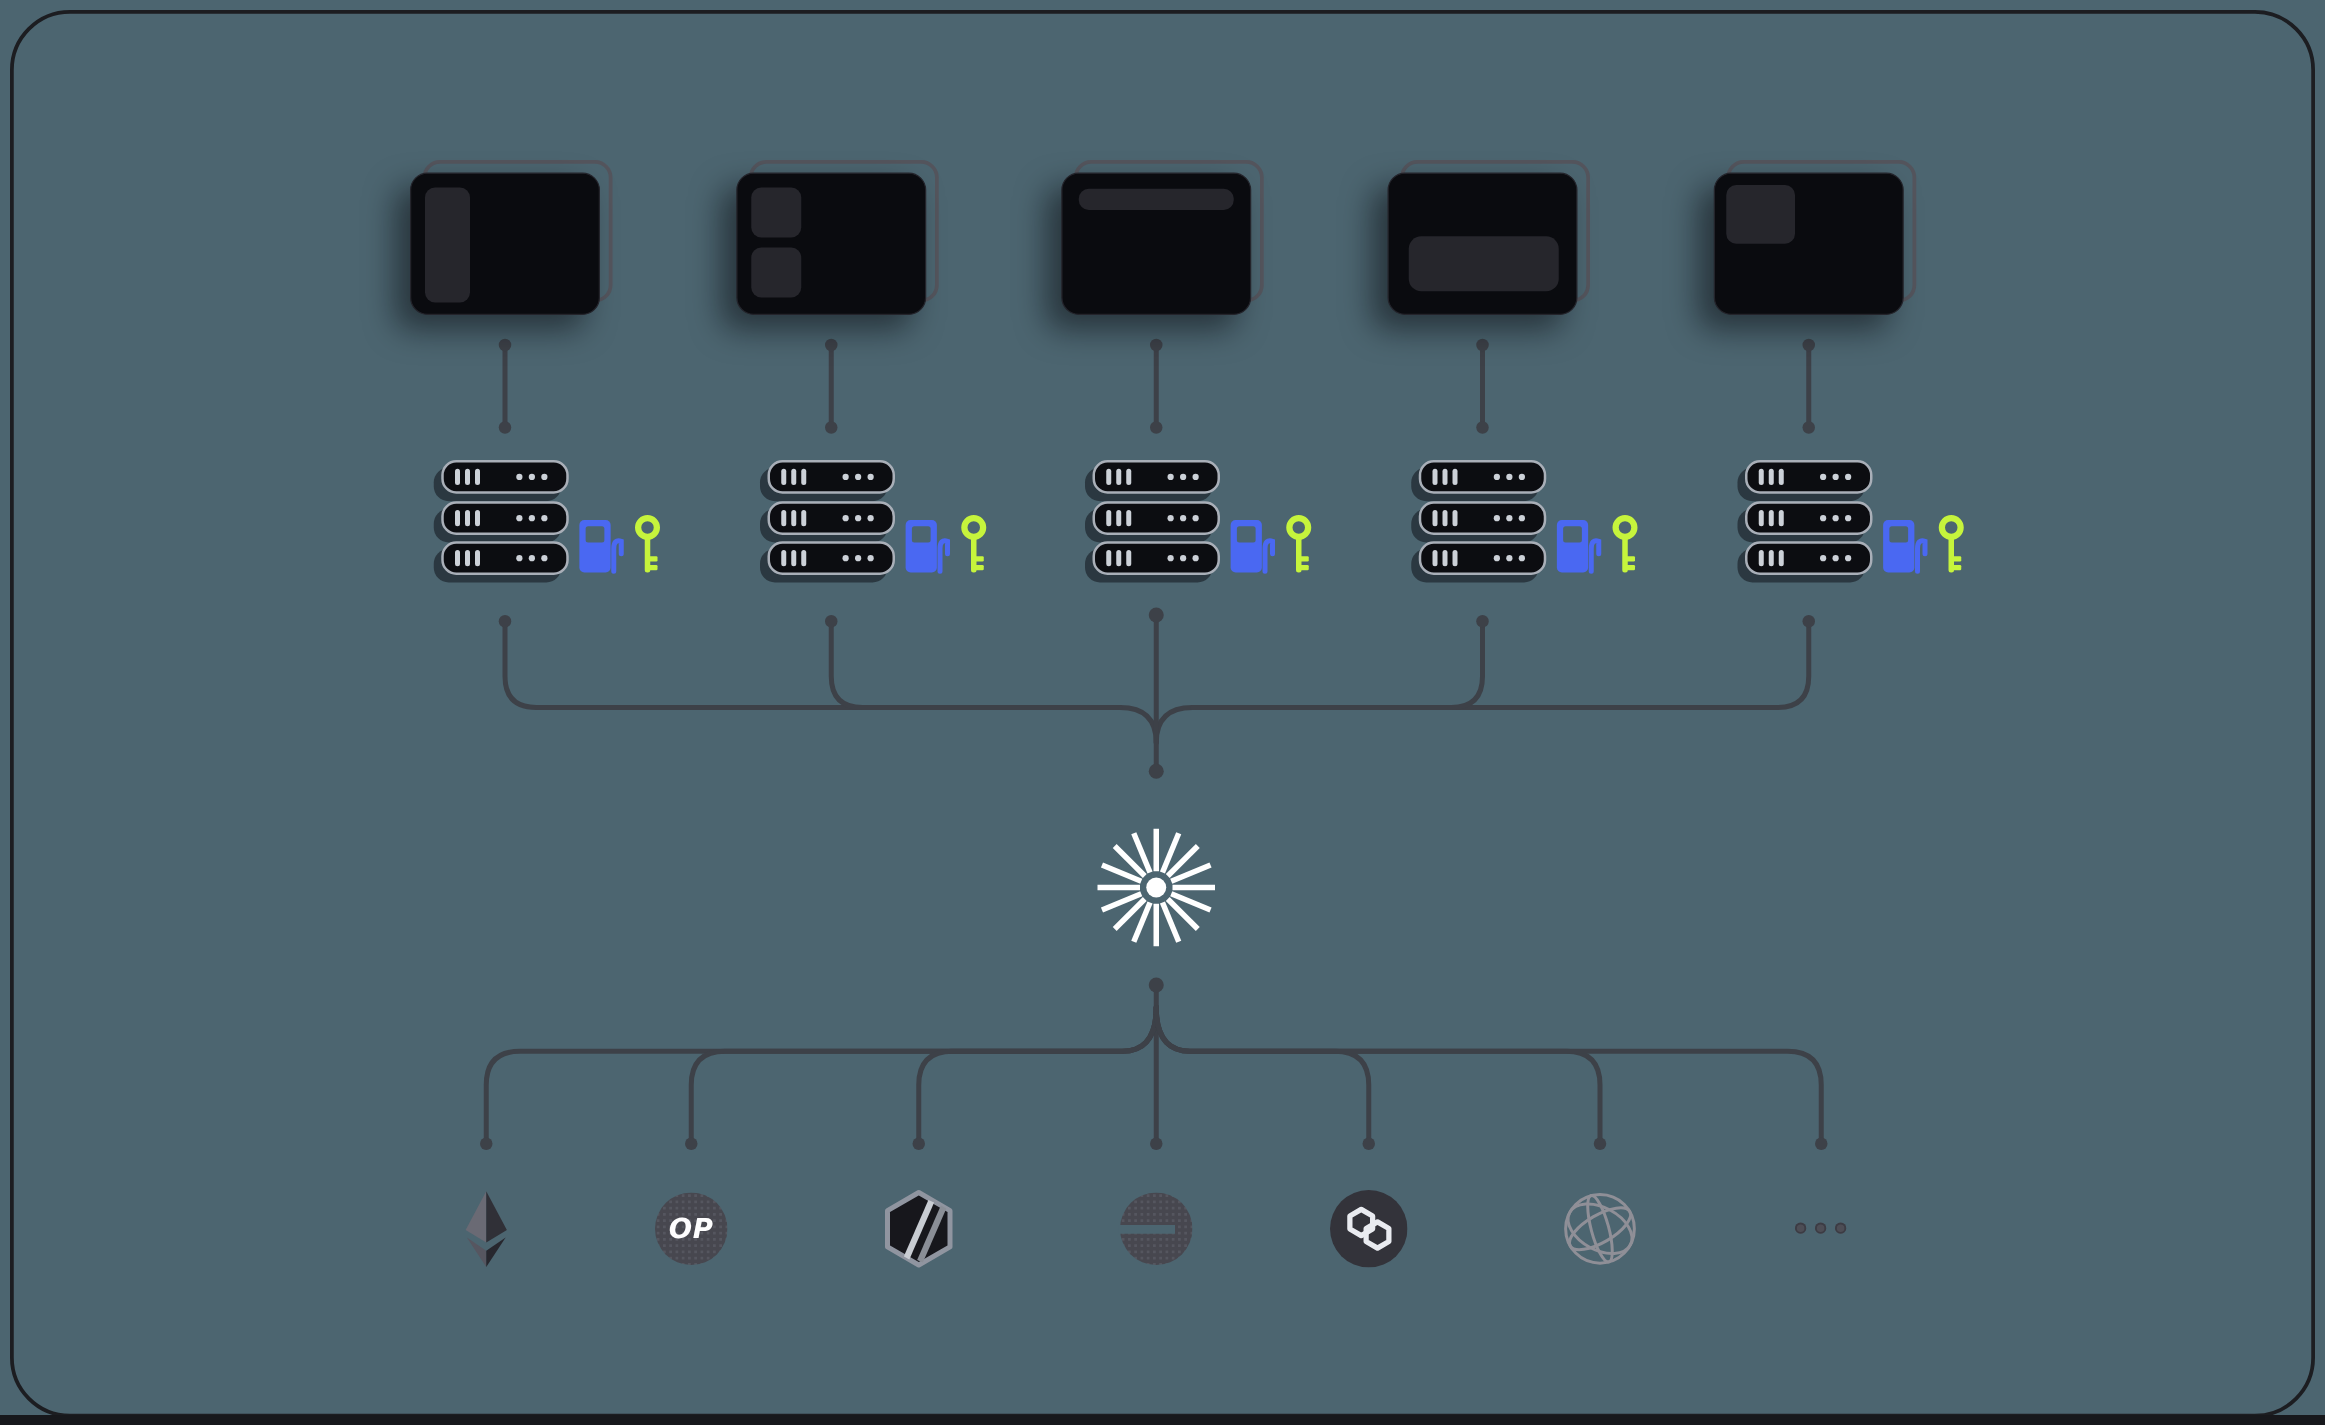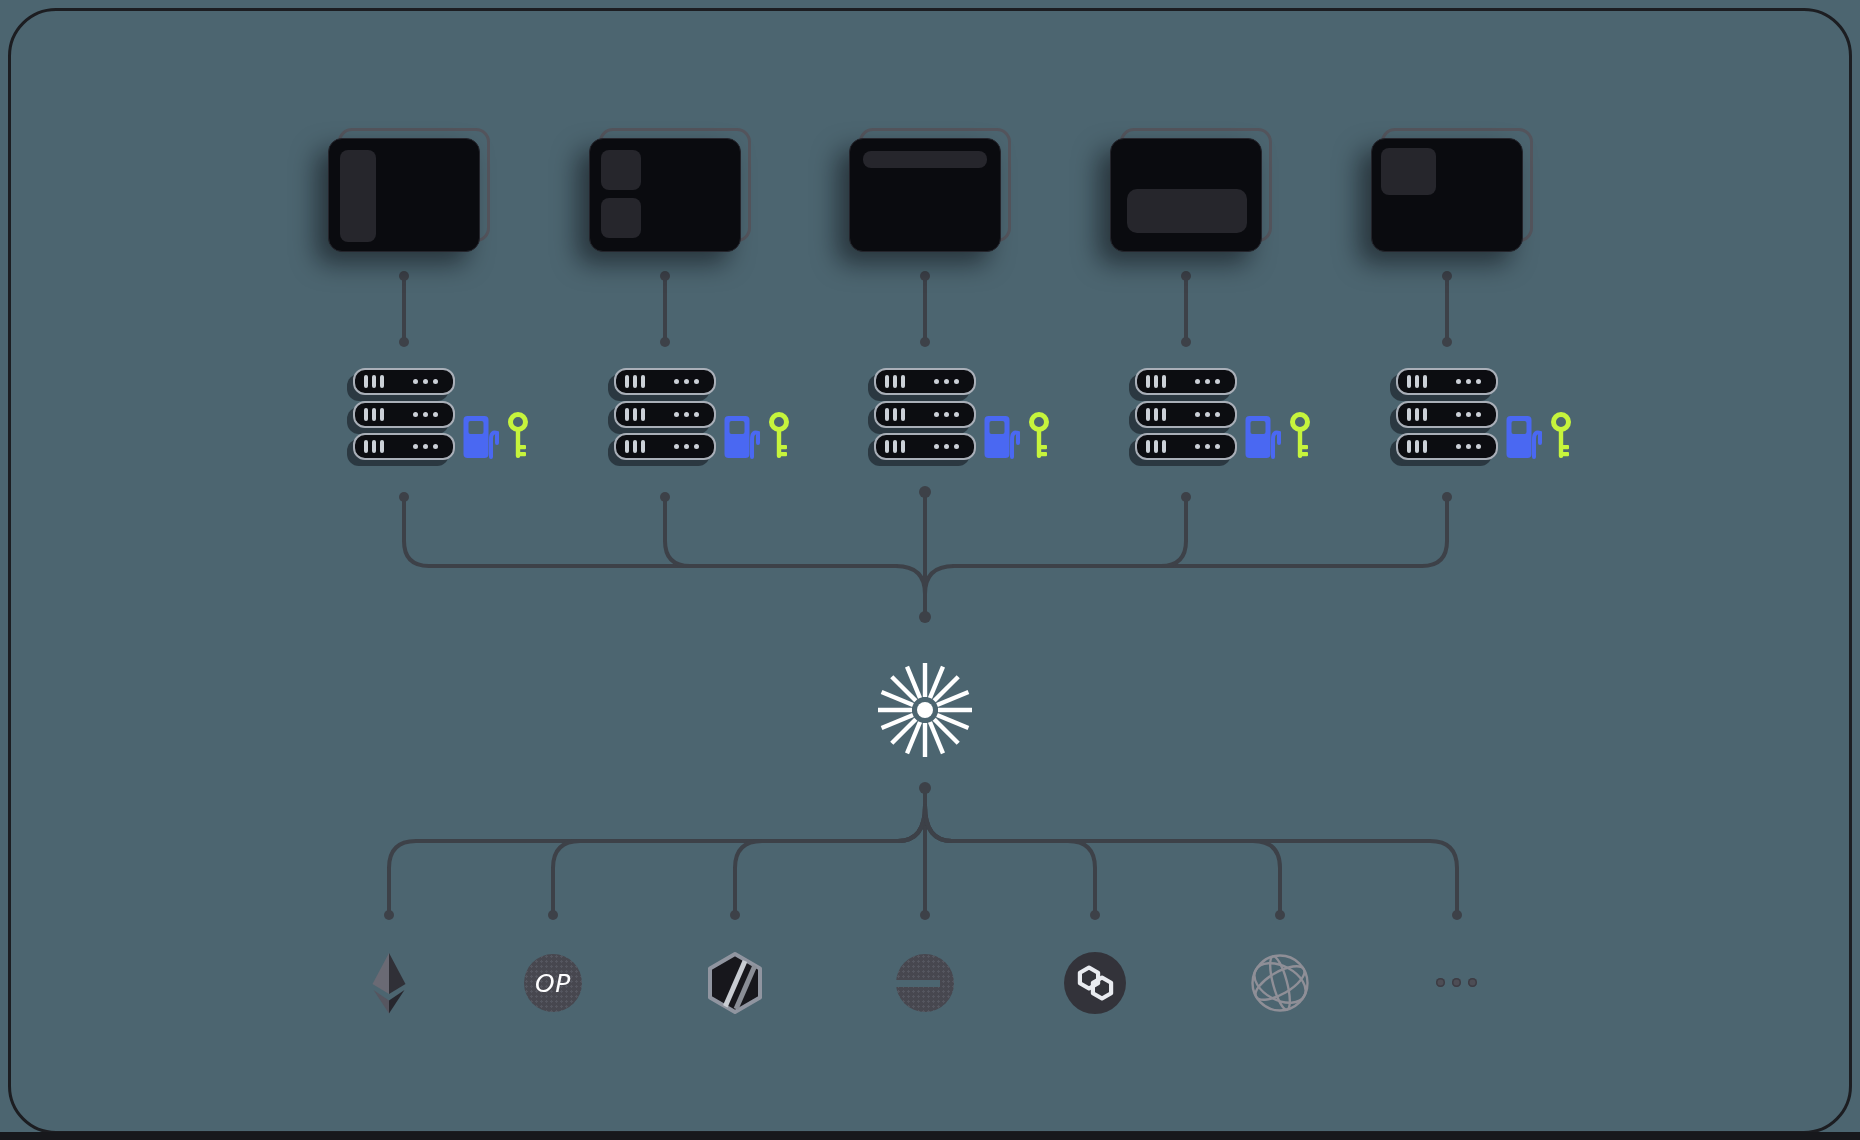--- a/index.html
+++ b/index.html
@@ -42,21 +42,21 @@
   .slots{display:flex;gap:4px;}
   .slot{width:4px;height:13px;border-radius:2px;background:var(--c-server-detail);}
   .leds{margin-left:auto;display:flex;gap:5px;}
   .led{width:5px;height:5px;border-radius:50%;background:var(--c-server-detail);}
   .ico{position:absolute;}
 
   
   .coin{position:absolute;width:58px;height:58px;border-radius:50%;background:var(--c-chain-circle);
         background-image:radial-gradient(rgba(135,141,151,.22) 1.1px,transparent 1.3px);background-size:5px 5px;}
   .op-label{width:100%;height:100%;display:flex;align-items:center;justify-content:center;
-            font-style:italic;font-weight:400;font-size:25px;letter-spacing:.5px;color:#fdfdfe;}
+            font-style:italic;font-weight:700;font-size:22px;letter-spacing:.5px;color:#fdfdfe;}
   .base-slot{position:absolute;left:-1px;top:25.5px;width:45px;height:7px;background:var(--c-bg);}
   .chain-svg{position:absolute;}
   .dots{position:absolute;display:flex;gap:7px;align-items:center;}
   .dot{width:9px;height:9px;border-radius:50%;background:var(--c-ellipsis-dot);box-shadow:inset 0 0 0 1.5px #3c3c44;}
 </style>
 </head>
 <body>
 
 <div class="canvas">
   <div class="frame"></div>

